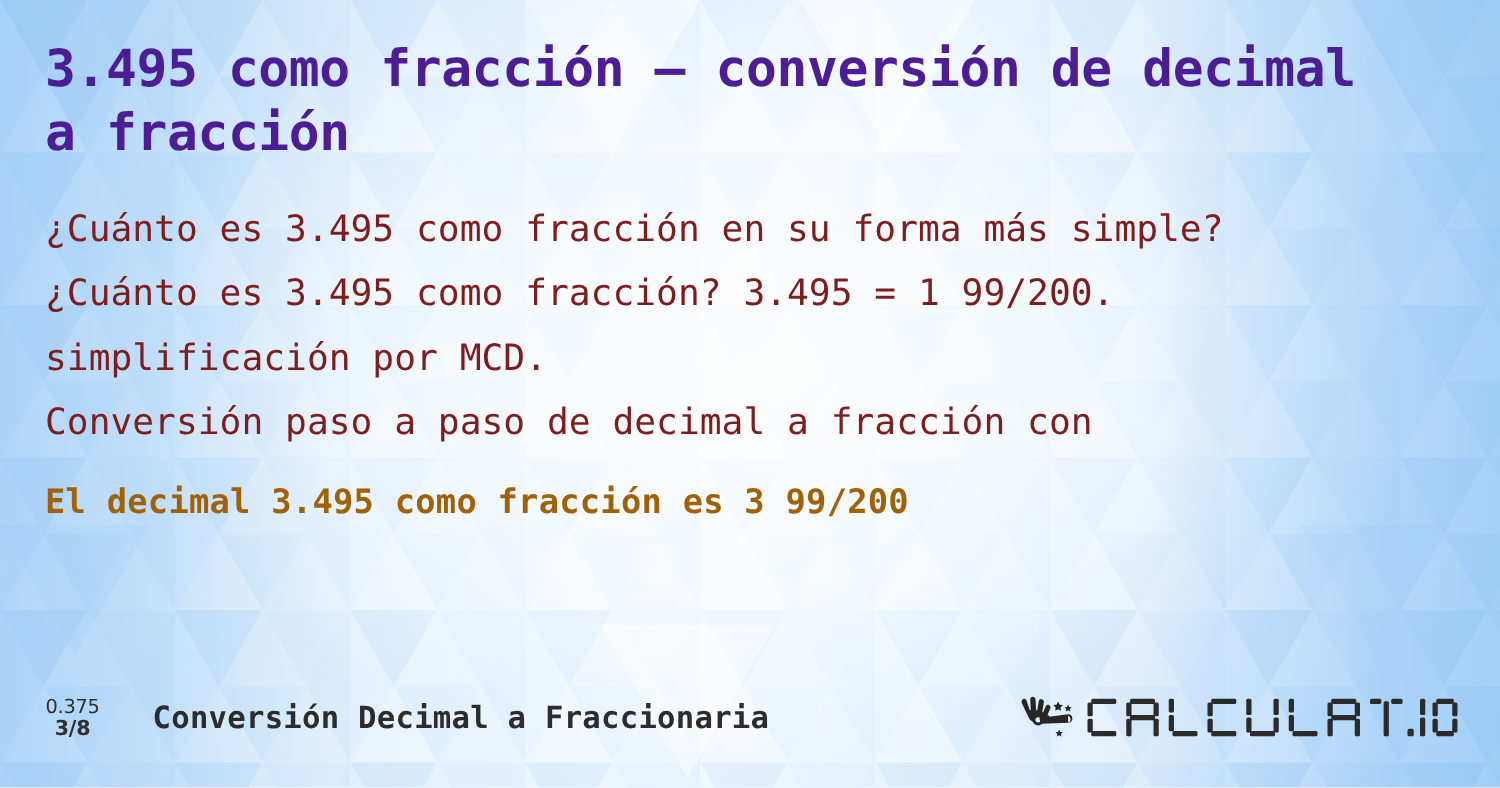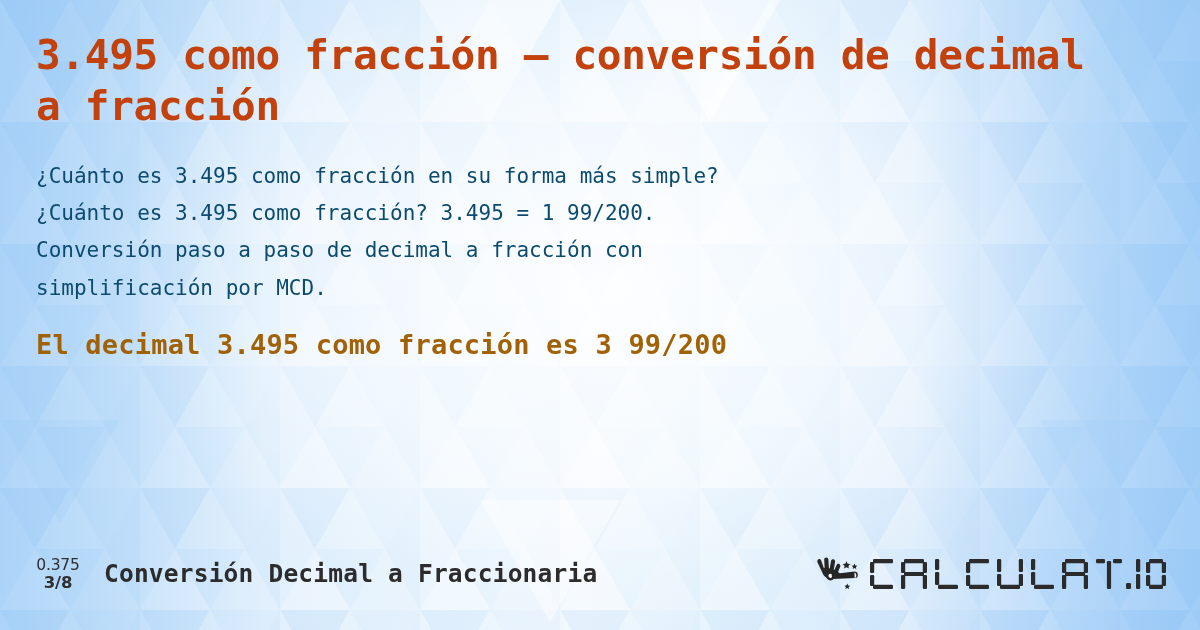--- a/index.html
+++ b/index.html
@@ -72,31 +72,31 @@
     height: 100%;
   }
 
   .page-title {
     margin: 0;
     font-family: "DejaVu Sans Mono", "Liberation Mono", monospace;
     font-weight: 700;
     font-size: 41px;
     line-height: 1.24;
     letter-spacing: -0.3px;
-    color: #c2410c;
+    color: #4c1d95;
     max-width: 1070px;
   }
 
   .description {
     margin: 26px 0 0 0;
     font-family: "DejaVu Sans Mono", "Liberation Mono", monospace;
     font-weight: 400;
-    font-size: 21px;
+    font-size: 29px;
     line-height: 1.78;
-    color: #0c4a6e;
+    color: #7f1d1d;
     max-width: 1060px;
   }
   .description .dline { display: block; white-space: pre; }
 
   .answer {
     margin: 22px 0 0 0;
     font-family: "DejaVu Sans Mono", "Liberation Mono", monospace;
     font-weight: 700;
     font-size: 27px;
     line-height: 1.2;
@@ -115,21 +115,21 @@
     z-index: 3;
     display: flex;
     align-items: center;
     justify-content: space-between;
     padding: 0 32px 16px 30px;
     box-sizing: border-box;
   }
   .footer-left {
     display: flex;
     align-items: center;
-    gap: 18px;
+    gap: 36px;
   }
   .frac-icon {
     display: flex;
     flex-direction: column;
     align-items: center;
     justify-content: center;
     font-family: "DejaVu Sans", "Liberation Sans", sans-serif;
     color: #2f2f2f;
     line-height: 1.05;
     width: 56px;
@@ -209,22 +209,22 @@
   <div class="bg-layer bg-vignette"></div>
   <div class="bg-layer bg-edge"></div>
 
   <div class="content">
 
     <h1 class="page-title">3.495 como fracción – conversión de decimal a fracción</h1>
 
     <div class="description">
       <span class="dline">¿Cuánto es 3.495 como fracción en su forma más simple?</span>
       <span class="dline">¿Cuánto es 3.495 como fracción? 3.495 = 1 99/200.</span>
+      <span class="dline">simplificación por MCD.</span>
       <span class="dline">Conversión paso a paso de decimal a fracción con</span>
-      <span class="dline">simplificación por MCD.</span>
     </div>
 
     <p class="answer">El decimal 3.495 como fracción es 3 99/200</p>
   </div>
 
   <div class="footer">
 
     <div class="footer-left">
 
       <div class="frac-icon">

